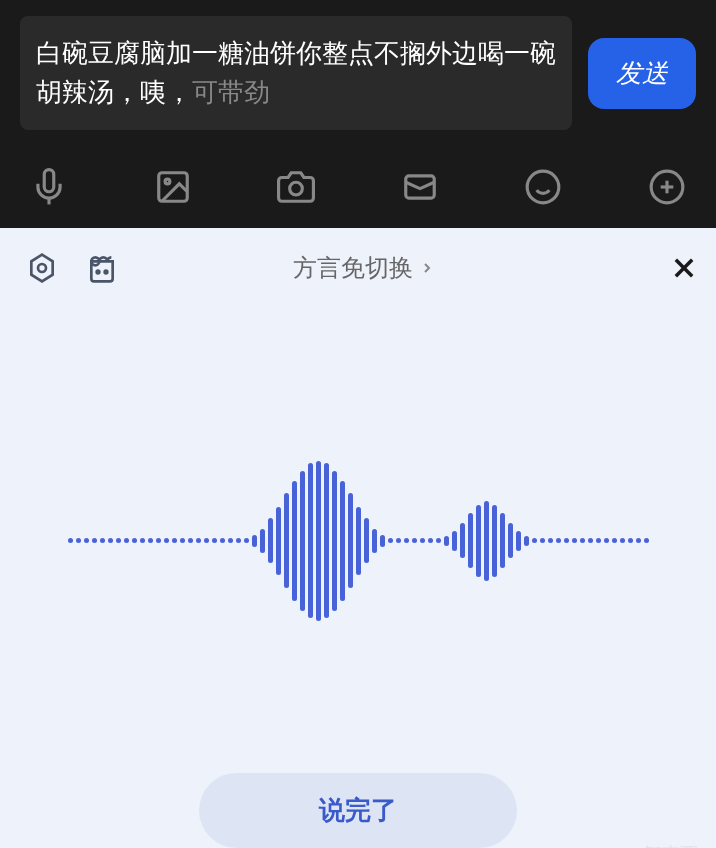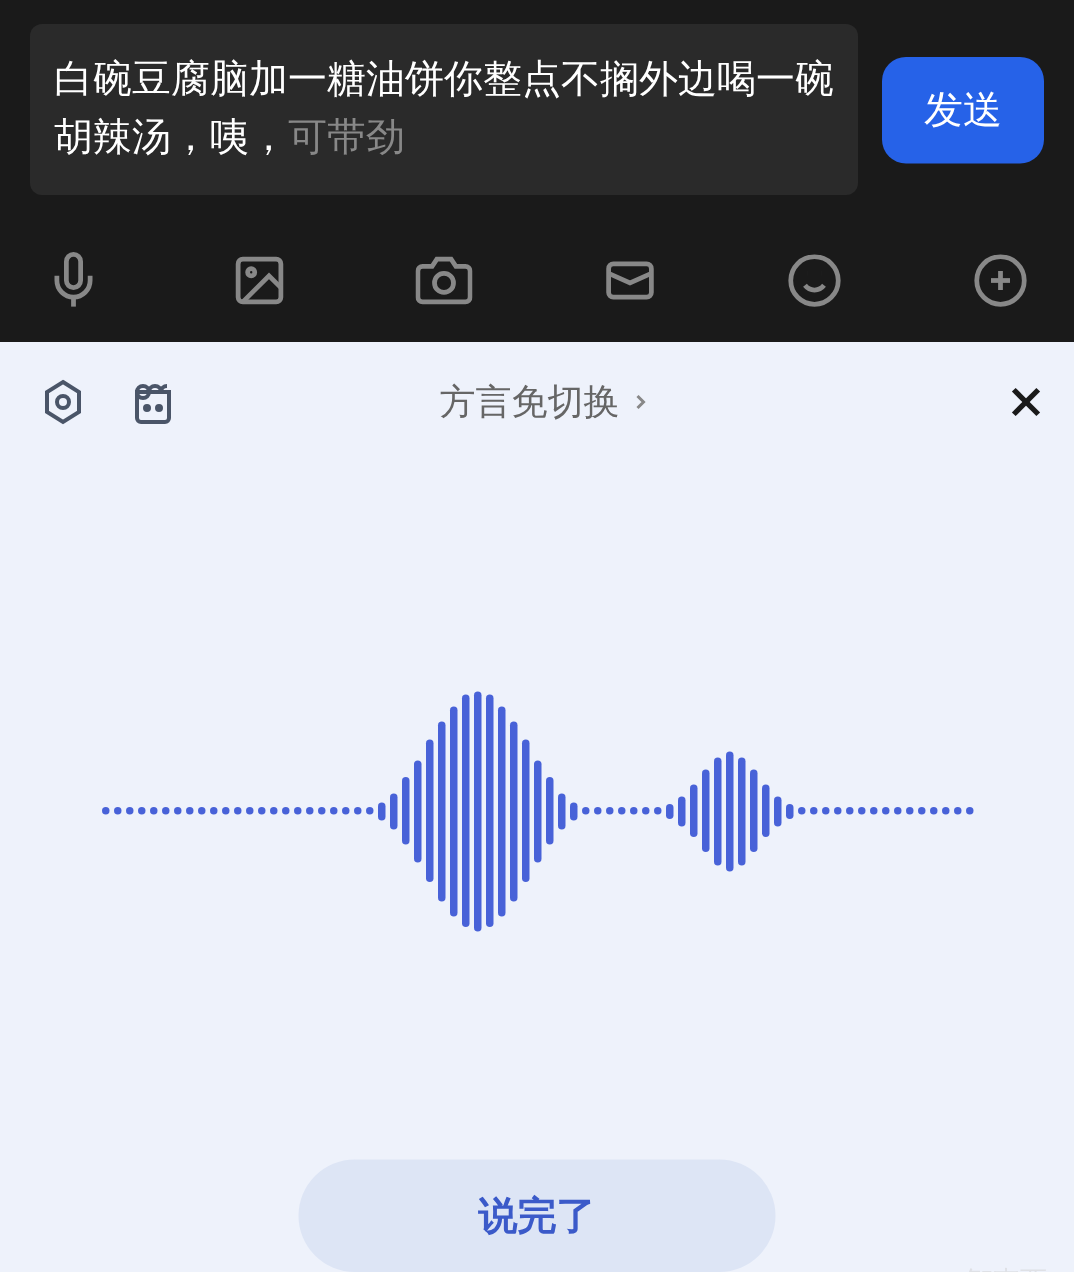--- a/index.html
+++ b/index.html
@@ -45,20 +45,21 @@
     }
     
     .send-button {
       background: #2662e8;
       color: #fff;
       border: none;
       border-radius: 16px;
       padding: 18px 28px;
       font-size: 26px;
       cursor: pointer;
+      font-style: italic;
     }
     
     .toolbar {
       display: flex;
       justify-content: space-between;
       align-items: center;
       padding: 20px 28px;
       background: #1a1a1a;
     }
     

